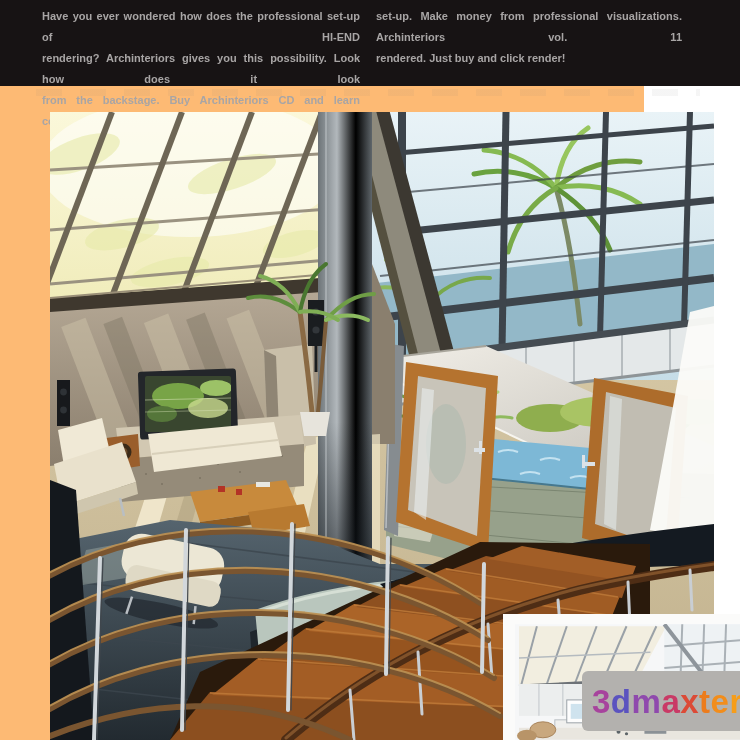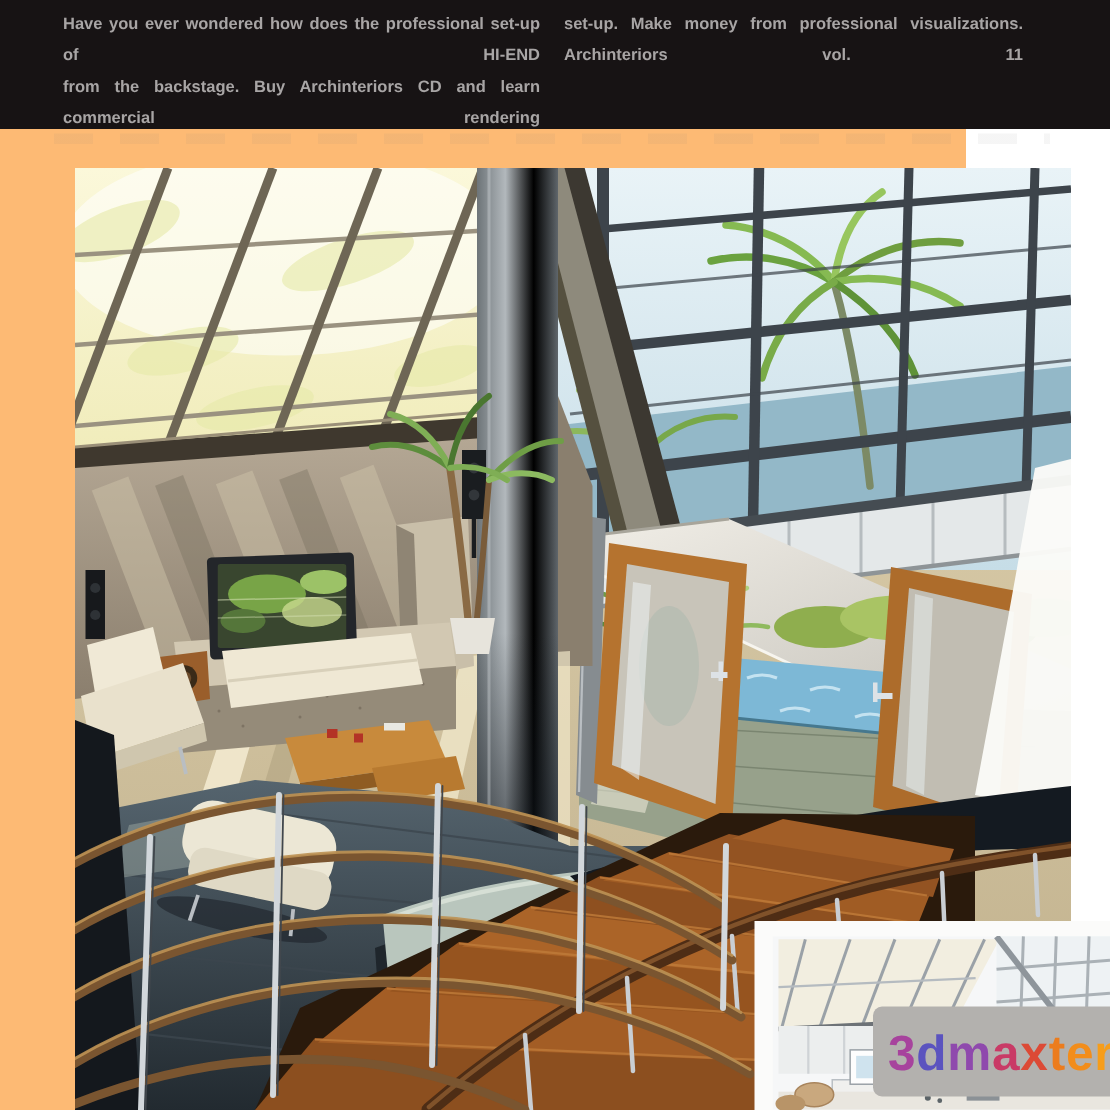--- a/index.html
+++ b/index.html
@@ -35,24 +35,26 @@
   .watermark-text{font-size:33px;font-weight:bold;letter-spacing:.5px;line-height:1;}
 </style>
 </head>
 <body>
 
 <div class="stage">
 
   <div class="header-band" style="background: rgb(23, 19, 20);">
     <div class="header-col left" style="color: rgb(168, 165, 165);">
         <div class="hline">Have you ever wondered how does the professional set-up of HI-END</div>
+        <div class="hline">rendering? Archinteriors gives you this possibility. Look how does it look</div>
         <div class="hline">from the backstage. Buy Archinteriors CD and learn commercial rendering</div>
       </div>
     <div class="header-col right" style="color: rgb(168, 165, 165);">
         <div class="hline">set-up. Make money from professional visualizations. Archinteriors vol. 11</div>
+        <div class="hline last">rendered. Just buy and click render!</div>
       </div>
   </div>
 
   <div class="faint-strip"></div>
 
   <div class="hero">
     <svg viewBox="0 0 664 628" preserveAspectRatio="none">
       <defs>
         <linearGradient id="gSky" x1="0" y1="0" x2="0" y2="1">
           <stop offset="0" stop-color="#e9f3f7"></stop>

